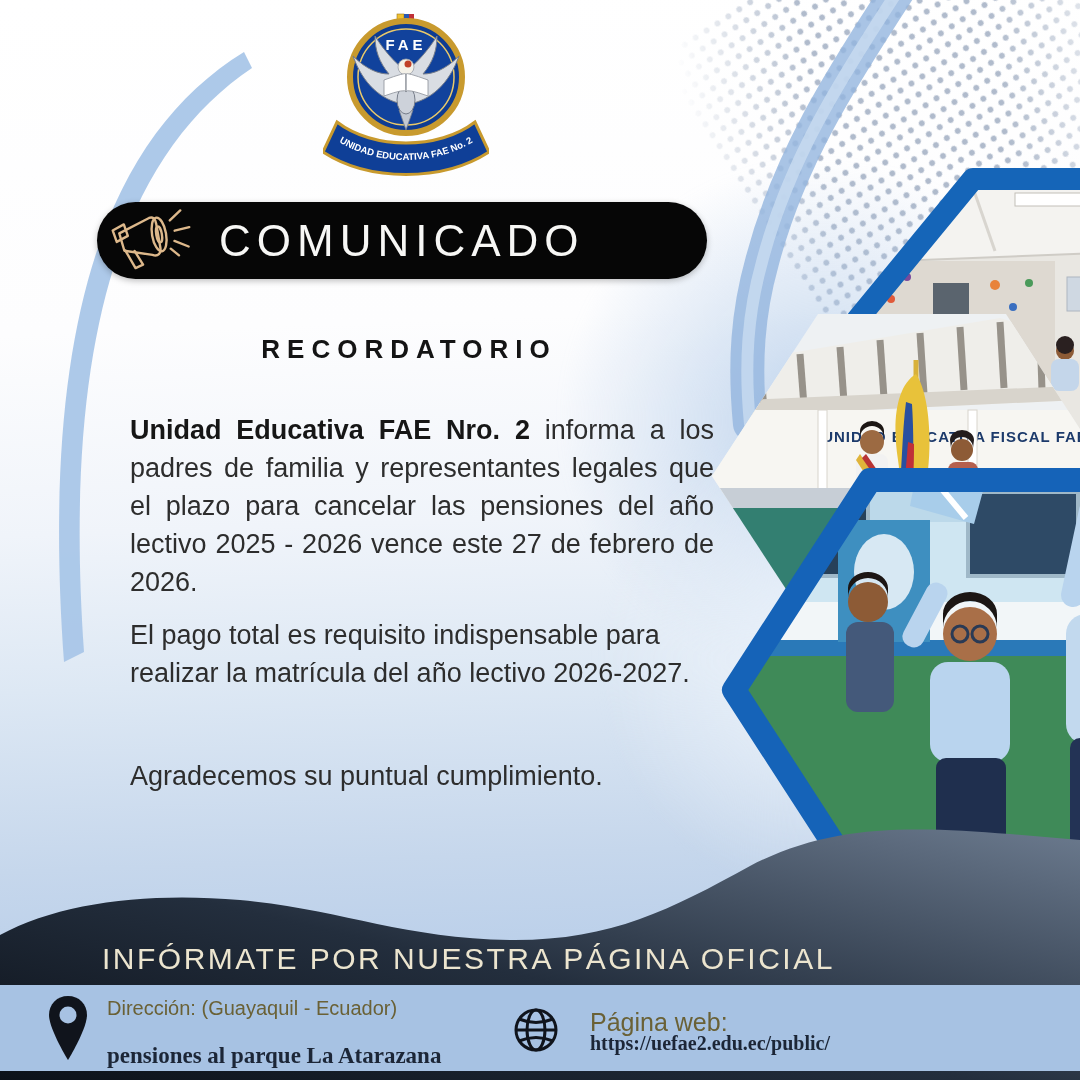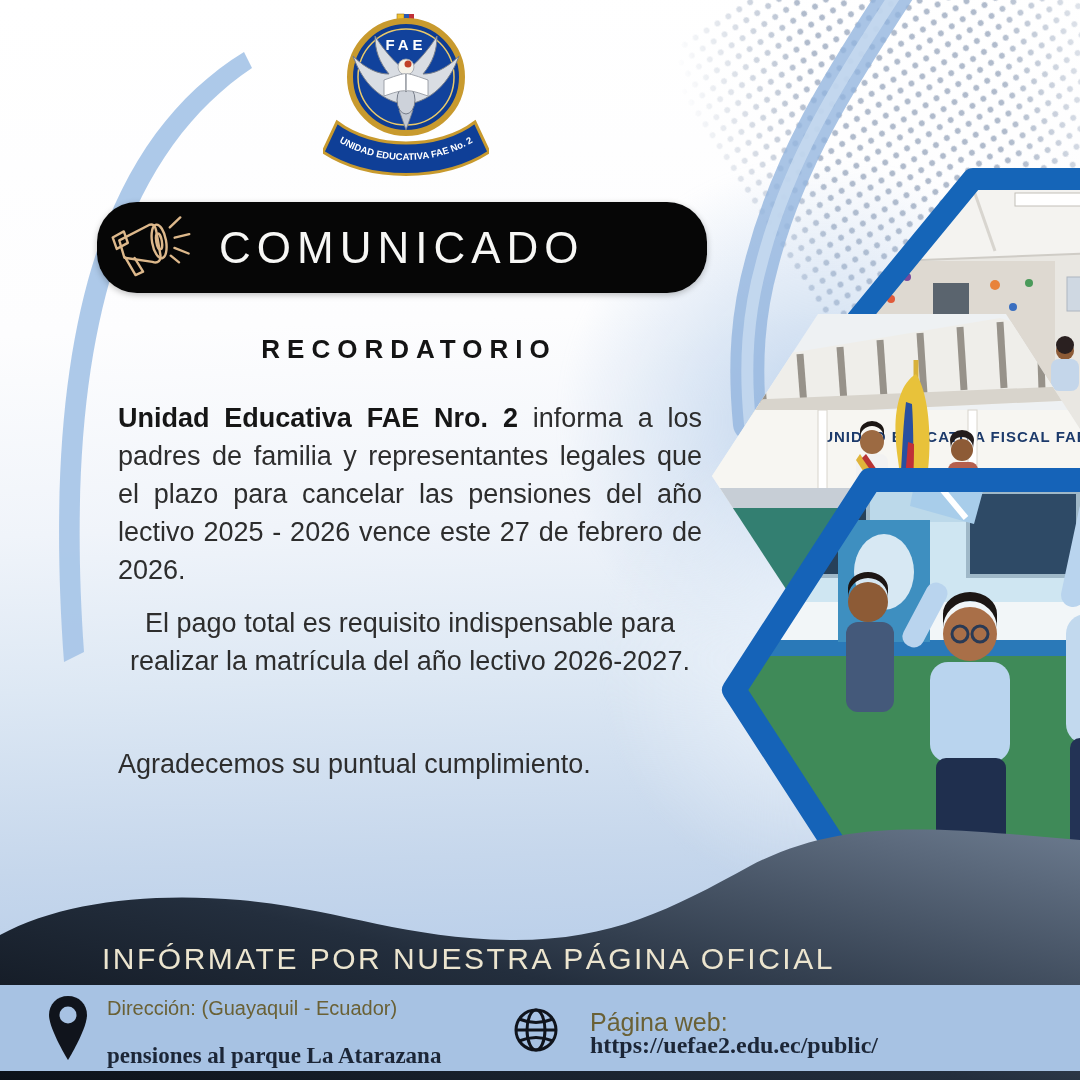--- a/index.html
+++ b/index.html
@@ -11,37 +11,37 @@
   .dots{right:-70px;top:-90px;width:430px;height:370px;transform:rotate(-33deg);
     background-image:radial-gradient(circle,rgba(96,118,152,.58) 2.6px,rgba(96,118,152,0) 3.4px);
     background-size:13px 13px;opacity:.85;
     -webkit-mask-image:linear-gradient(115deg,transparent 4%,#000 28%,#000 62%,transparent 90%);
     mask-image:linear-gradient(115deg,transparent 4%,#000 28%,#000 62%,transparent 90%);}
   .blob1{left:560px;top:160px;width:520px;height:520px;border-radius:50%;
     background:radial-gradient(closest-side,rgba(173,200,232,.75),rgba(173,200,232,0));filter:blur(6px);}
   .blob2{left:600px;top:430px;width:420px;height:460px;border-radius:50%;
     background:radial-gradient(closest-side,rgba(235,242,250,.95),rgba(235,242,250,0));filter:blur(8px);}
   
-  .pill{left:97px;top:202px;width:610px;height:91px;border-radius:40px;background:#060606;
+  .pill{left:97px;top:202px;width:610px;height:77px;border-radius:40px;background:#060606;
     display:flex;align-items:center;box-shadow:0 2px 6px rgba(0,0,0,.25);}
   .pill-label{color:#f7f7f5;font-size:44px;letter-spacing:6px;margin-left:26px;font-weight:400;}
   .subtitle{left:118px;top:334px;width:582px;text-align:center;color:#141414;
     font-size:26px;letter-spacing:7px;font-weight:700;}
   .bodytext{left:118px;width:584px;color:#2d2d2d;font-size:27px;line-height:38px;
-    text-align:justify;margin:0;}
+    text-align:justify;margin:12px;}
   .bodytext b{color:#161616;}
-  .p1{top:399px;} .p2{top:604px;text-align:center;} .p3{top:745px;text-align:left;}
+  .p1{top:399px;} .p2{top:604px;text-align:left;} .p3{top:745px;text-align:left;}
   
   .headline{left:64px;top:942px;color:#ece5cf;font-size:30px;letter-spacing:2.5px;z-index:6;margin-left:38px;}
   .band{left:0;top:985px;width:1080px;height:86px;background:#a7c2e3;z-index:7;}
   .addr-label{left:107px;top:997px;color:#6a6136;font-size:20px;z-index:8;text-align:right;}
   .addr-1{left:107px;top:1018px;color:#1c2637;font-size:23px;font-family:"Liberation Serif",serif;font-weight:bold;z-index:8;}
   .addr-2{left:107px;top:1043px;color:#1c2637;font-size:23px;font-family:"Liberation Serif",serif;font-weight:bold;z-index:8;}
   .web-label{left:590px;top:1008px;color:#6a6136;font-size:25px;z-index:8;}
-  .web-url{left:590px;top:1032px;color:#1c2637;font-size:24px;font-family:"Liberation Serif",serif;font-weight:bold;z-index:8;}
+  .web-url{left:590px;top:1032px;color:#1c2637;font-size:20px;font-family:"Liberation Serif",serif;font-weight:bold;z-index:8;}
   .pin{left:45px;top:994px;z-index:8;} .globe{left:512px;top:1006px;z-index:8;}.z2{z-index:2;}.z3{z-index:3;}.z4{z-index:4;}
 </style>
 </head>
 <body>
 
 <div id="canvas">
 
   <div class="abs dots"></div>
   <div class="abs blob1"></div>
   <div class="abs blob2"></div>

